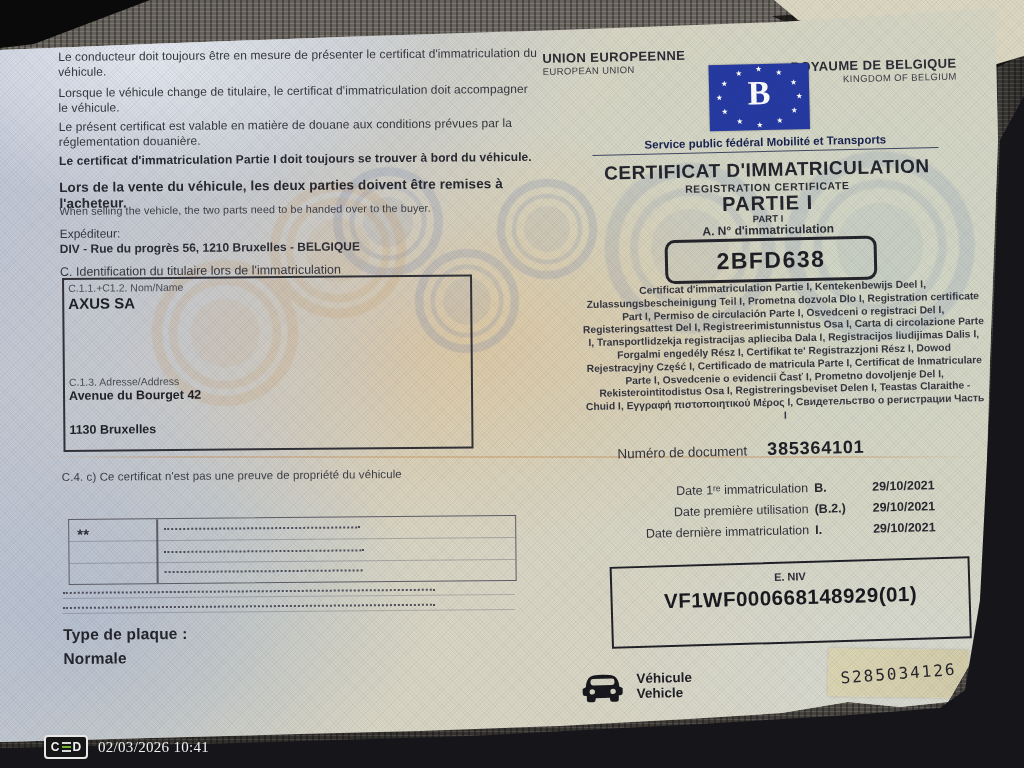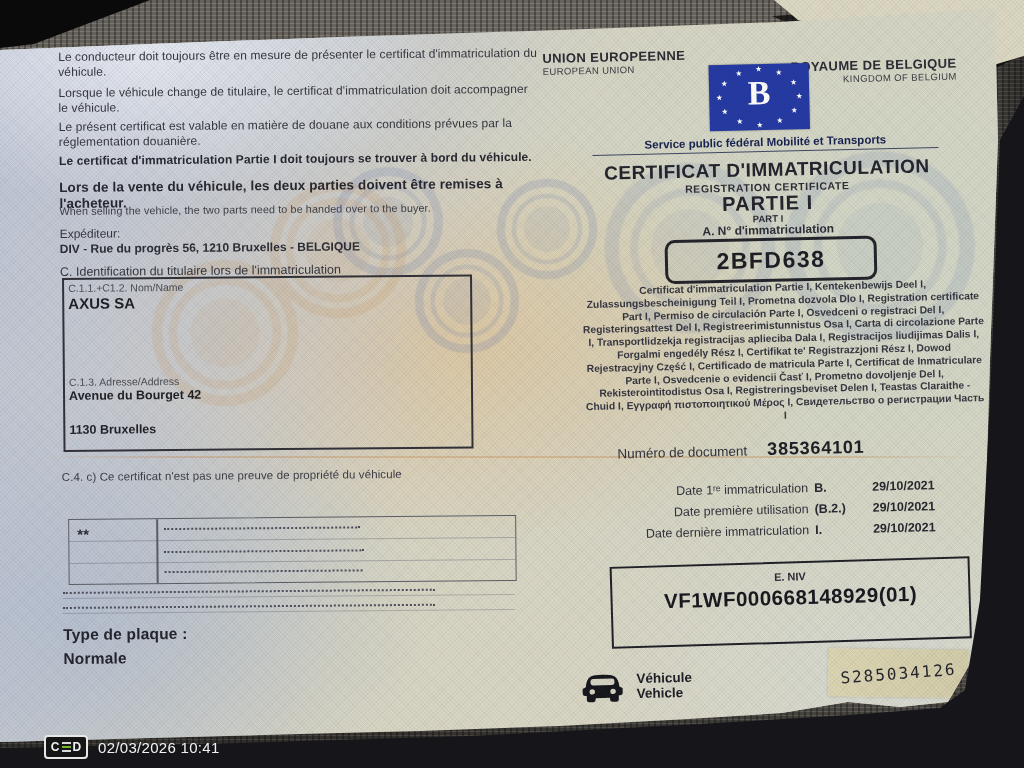--- a/index.html
+++ b/index.html
@@ -126,21 +126,21 @@
   #bottom-black{position:absolute;inset:0;background:#16151a;z-index:5;
     clip-path:polygon(0 748px,240px 743px,470px 736px,700px 724px,850px 715px,940px 708px,
       965px 690px,980px 600px,990px 400px,1000px 140px,1024px 96px,1024px 768px,0 768px);}
   #timestamp{position:absolute;left:44px;top:735px;z-index:6;display:flex;align-items:center;gap:10px;}
   #ts-badge{width:40px;height:20px;border:2px solid #e8e8e8;border-radius:4px;background:#161616;
     display:flex;align-items:center;justify-content:center;gap:2px;}
   #ts-badge .lc{color:#f0f0f0;font-size:12px;font-weight:bold;line-height:1;}
   #ts-bars{display:flex;flex-direction:column;gap:2px;}
   #ts-bars i{display:block;width:9px;height:2px;background:#d6dade;}
   #ts-bars i.g{background:#72b52a;}
-  #ts-text{color:#f2f2f2;font-size:15px;letter-spacing:.3px;}
+  #ts-text{color:#f2f2f2;font-size:15px;letter-spacing:.3px;font-family:Liberation Serif, serif;}
 </style>
 </head>
 <body>
 
 <div id="stage">
   <div id="fabric"></div>
   <div id="corner-black"></div>
   <div id="gap-shadow"></div>
   <div id="paper2" class="tex"></div>
 

